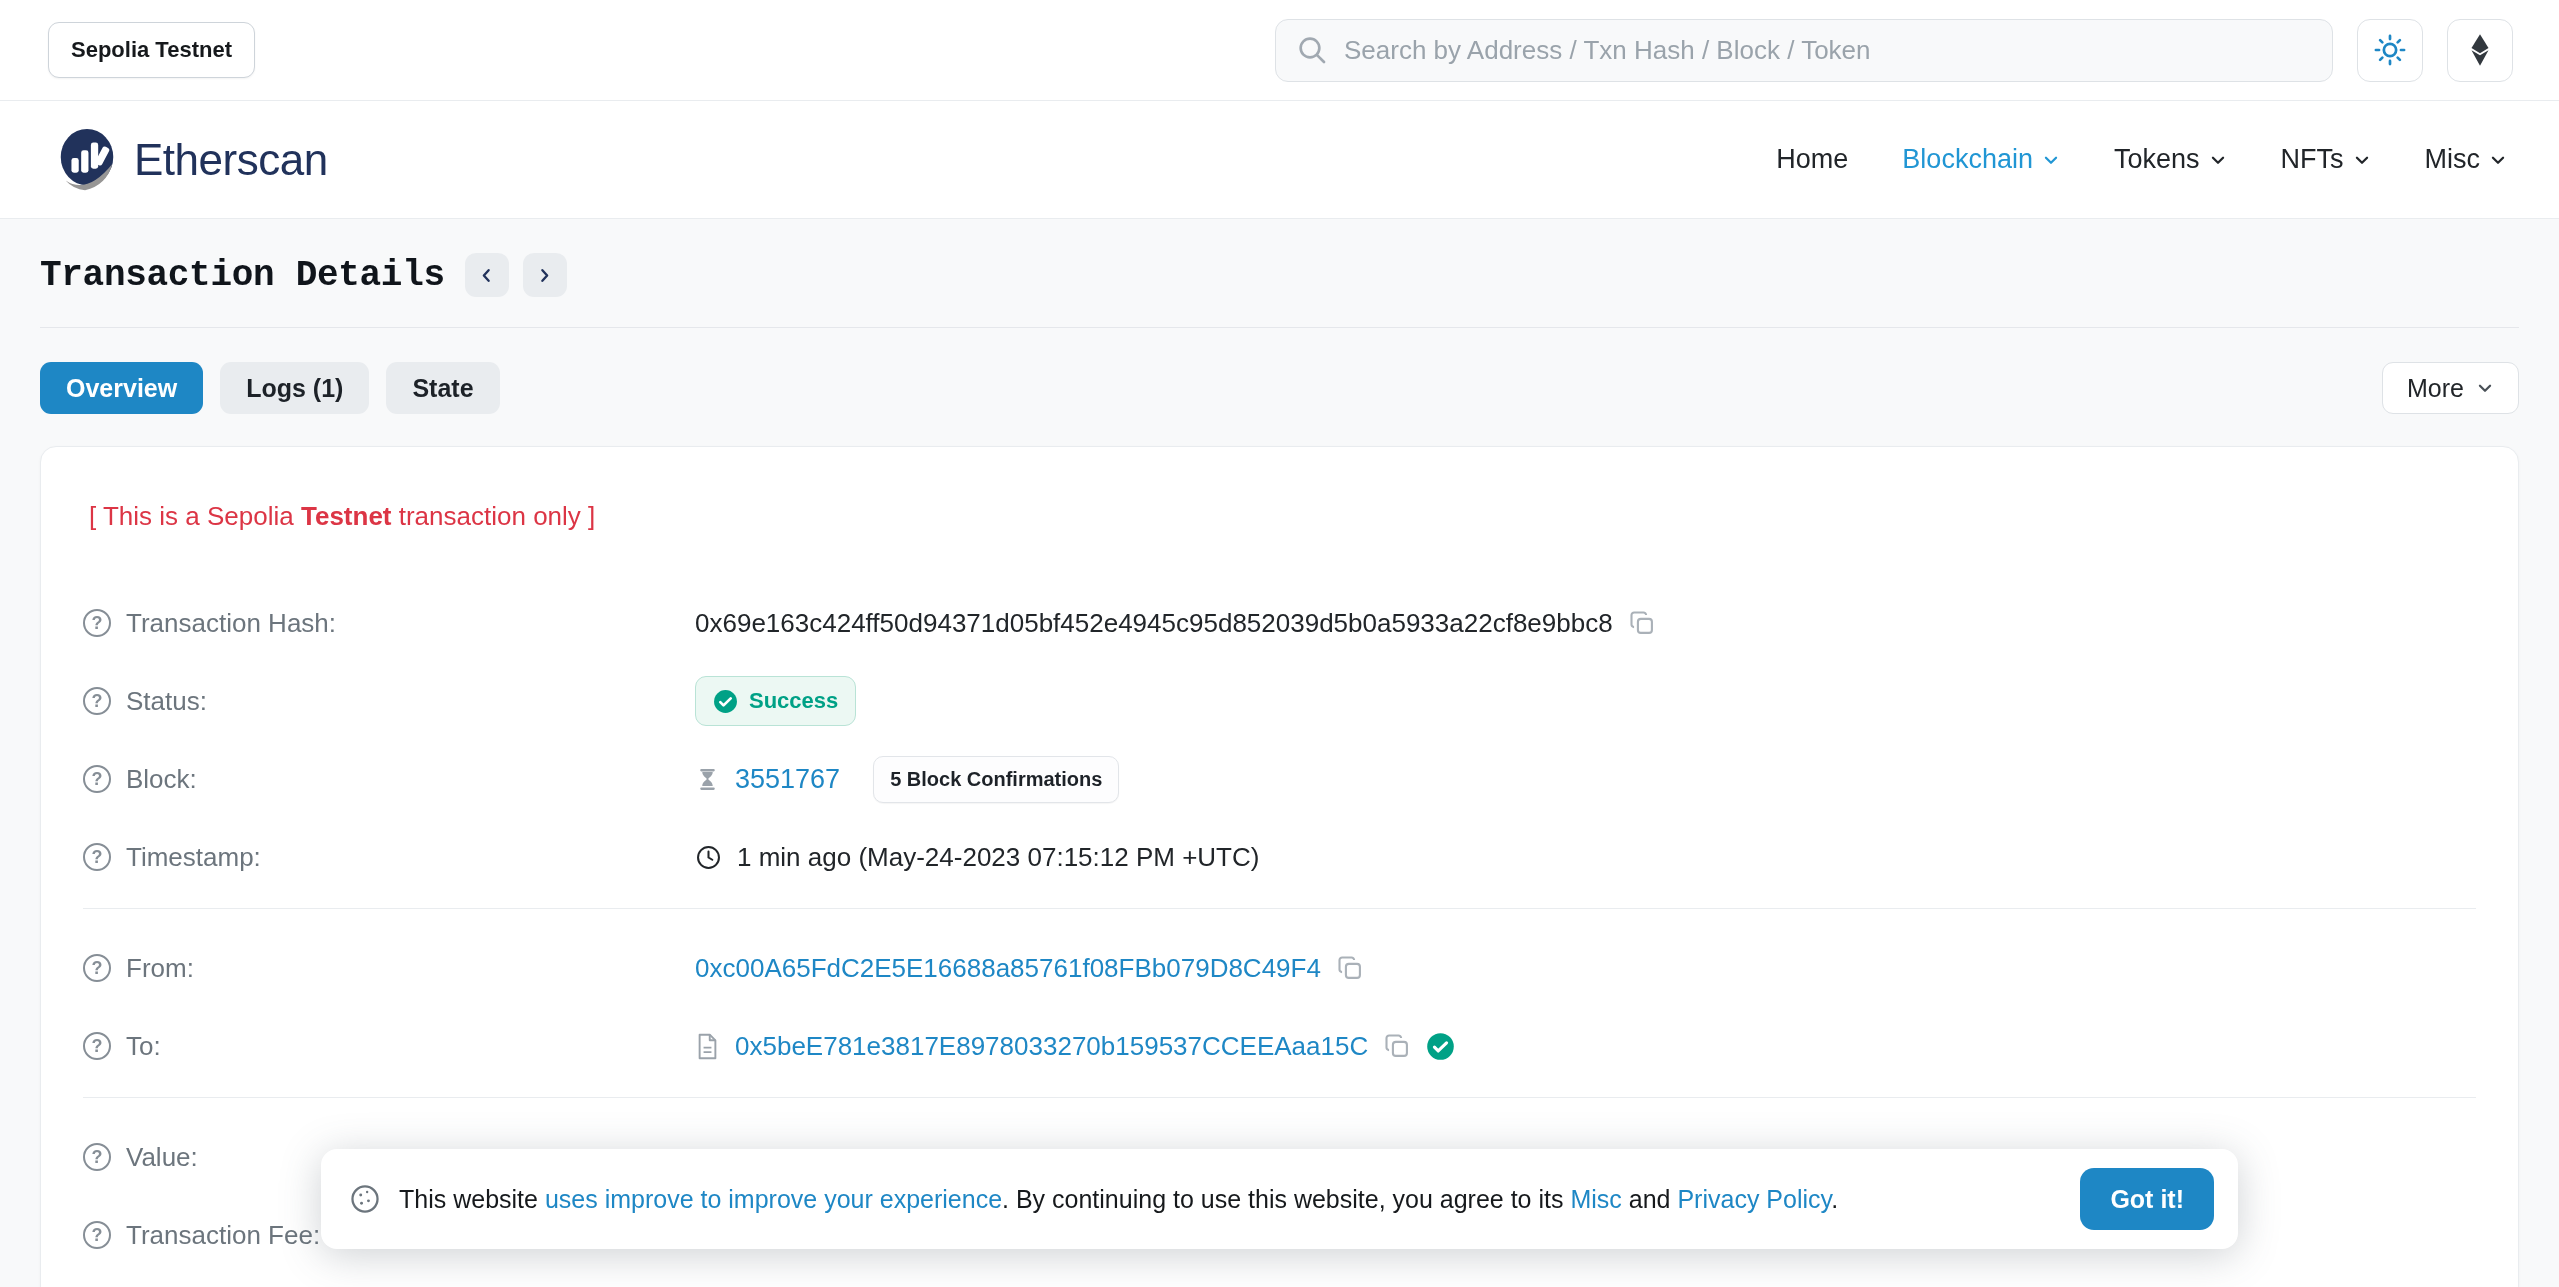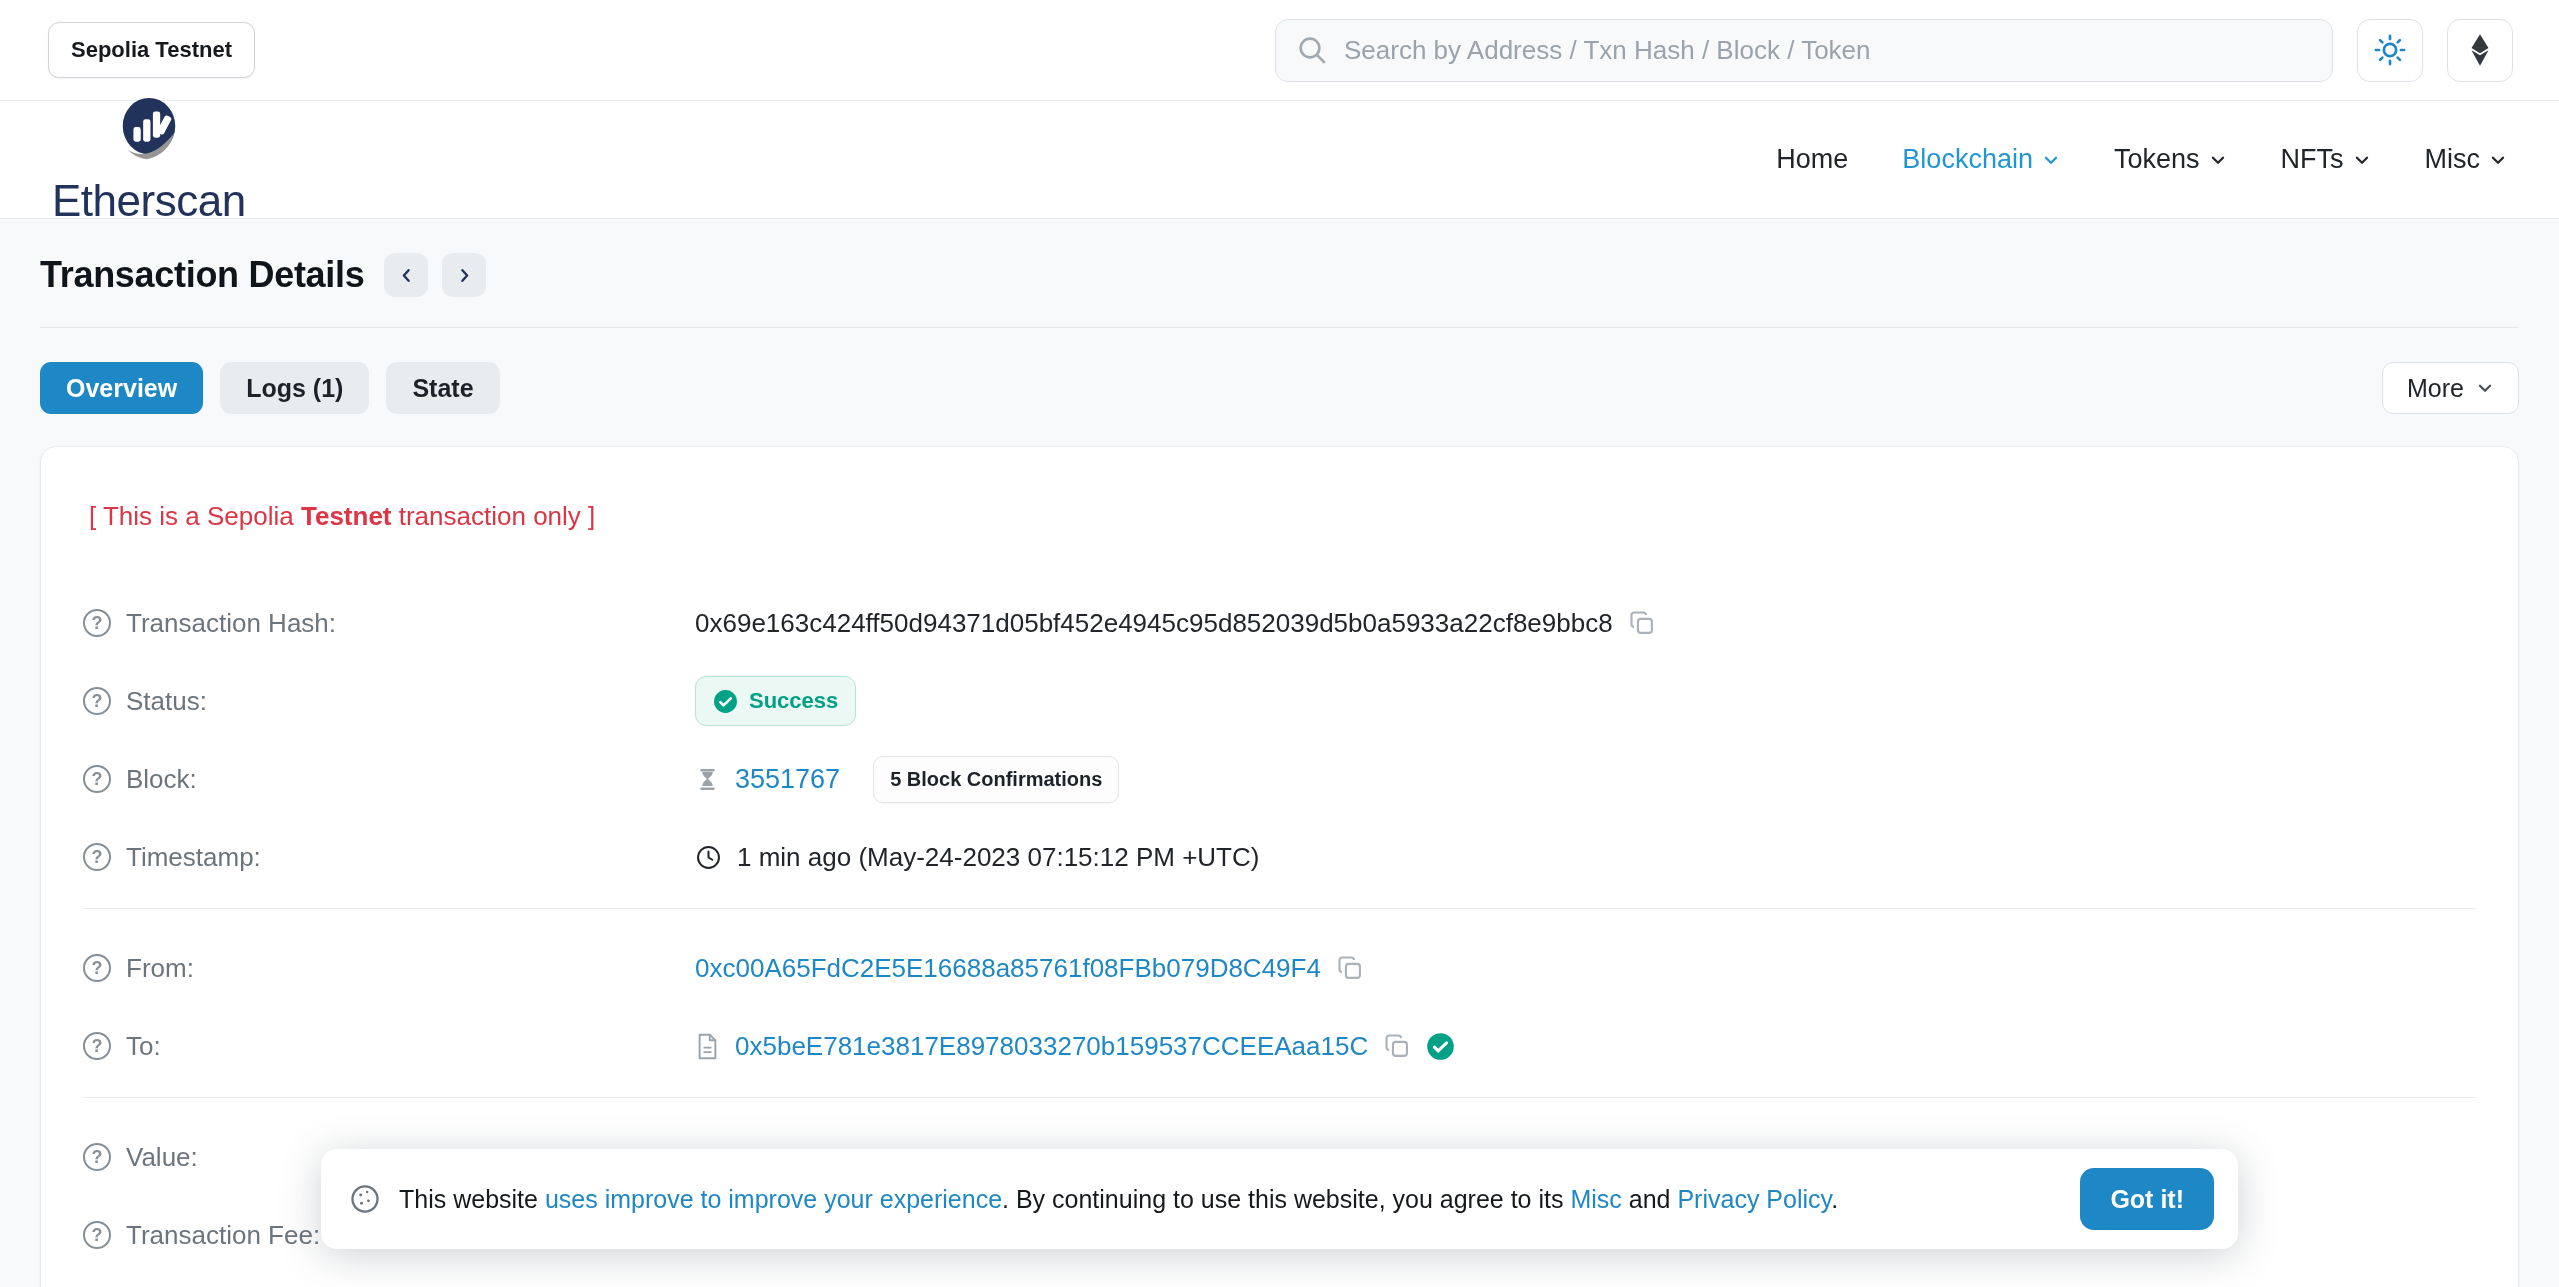--- a/index.html
+++ b/index.html
@@ -34,31 +34,31 @@
   .iconbtn {
     width:66px; height:63px; background:#fff; border:1px solid #dee2e6;
     border-radius:13px; display:flex; align-items:center; justify-content:center; cursor:pointer;
   }
 
   
   .navbar {
     height:118px; background:#fff; border-bottom:1px solid #e9ecef;
     display:flex; align-items:center; justify-content:space-between; padding:0 52px;
   }
-  .brand { display:flex; align-items:center; gap:12px; text-decoration:none; cursor:pointer;flex-direction:column; }
+  .brand { display:flex; align-items:center; gap:12px; text-decoration:none; cursor:pointer; }
   .brand-name { font-size:44px; font-weight:500; color:#21325b; letter-spacing:-0.5px; }
   .nav-items { display:flex; align-items:center; gap:54px; list-style:none;margin-left:8px; }
   .nav-item { display:flex; align-items:center; gap:9px; font-size:27px; font-weight:500;
     color:#212529; cursor:pointer; }
   .nav-item.active { color:#2196d4; }
 
   
   .main { padding:34px 40px 0 40px; }
   .title-row { display:flex; align-items:center; gap:14px; }
-  .page-title { font-size:36px; font-weight:700; color:#10151b; letter-spacing:-0.3px; }
+  .page-title { font-size:36px; font-weight:700; color:#10151b; letter-spacing:-0.3px;font-family:Liberation Mono, monospace; }
   .pager { width:44px; height:44px; border:none; border-radius:11px; background:#e9ecef;
     color:#21325b; display:flex; align-items:center; justify-content:center;
     cursor:pointer; margin-left:6px; }
   .title-hr { border:none; border-top:1px solid #e5e7eb; margin-top:30px; }
 
   .tabs-row { margin-top:34px; display:flex; align-items:center; gap:17px; }
   .tab { height:52px; padding:0 26px; border:none; border-radius:11px; font-family:inherit;
     font-size:25px; font-weight:600; display:flex; align-items:center; cursor:pointer; }
   .tab.active { background:#1e87c5; color:#fff; }
   .tab.inactive { background:#e9ecef; color:#1d2228; }

